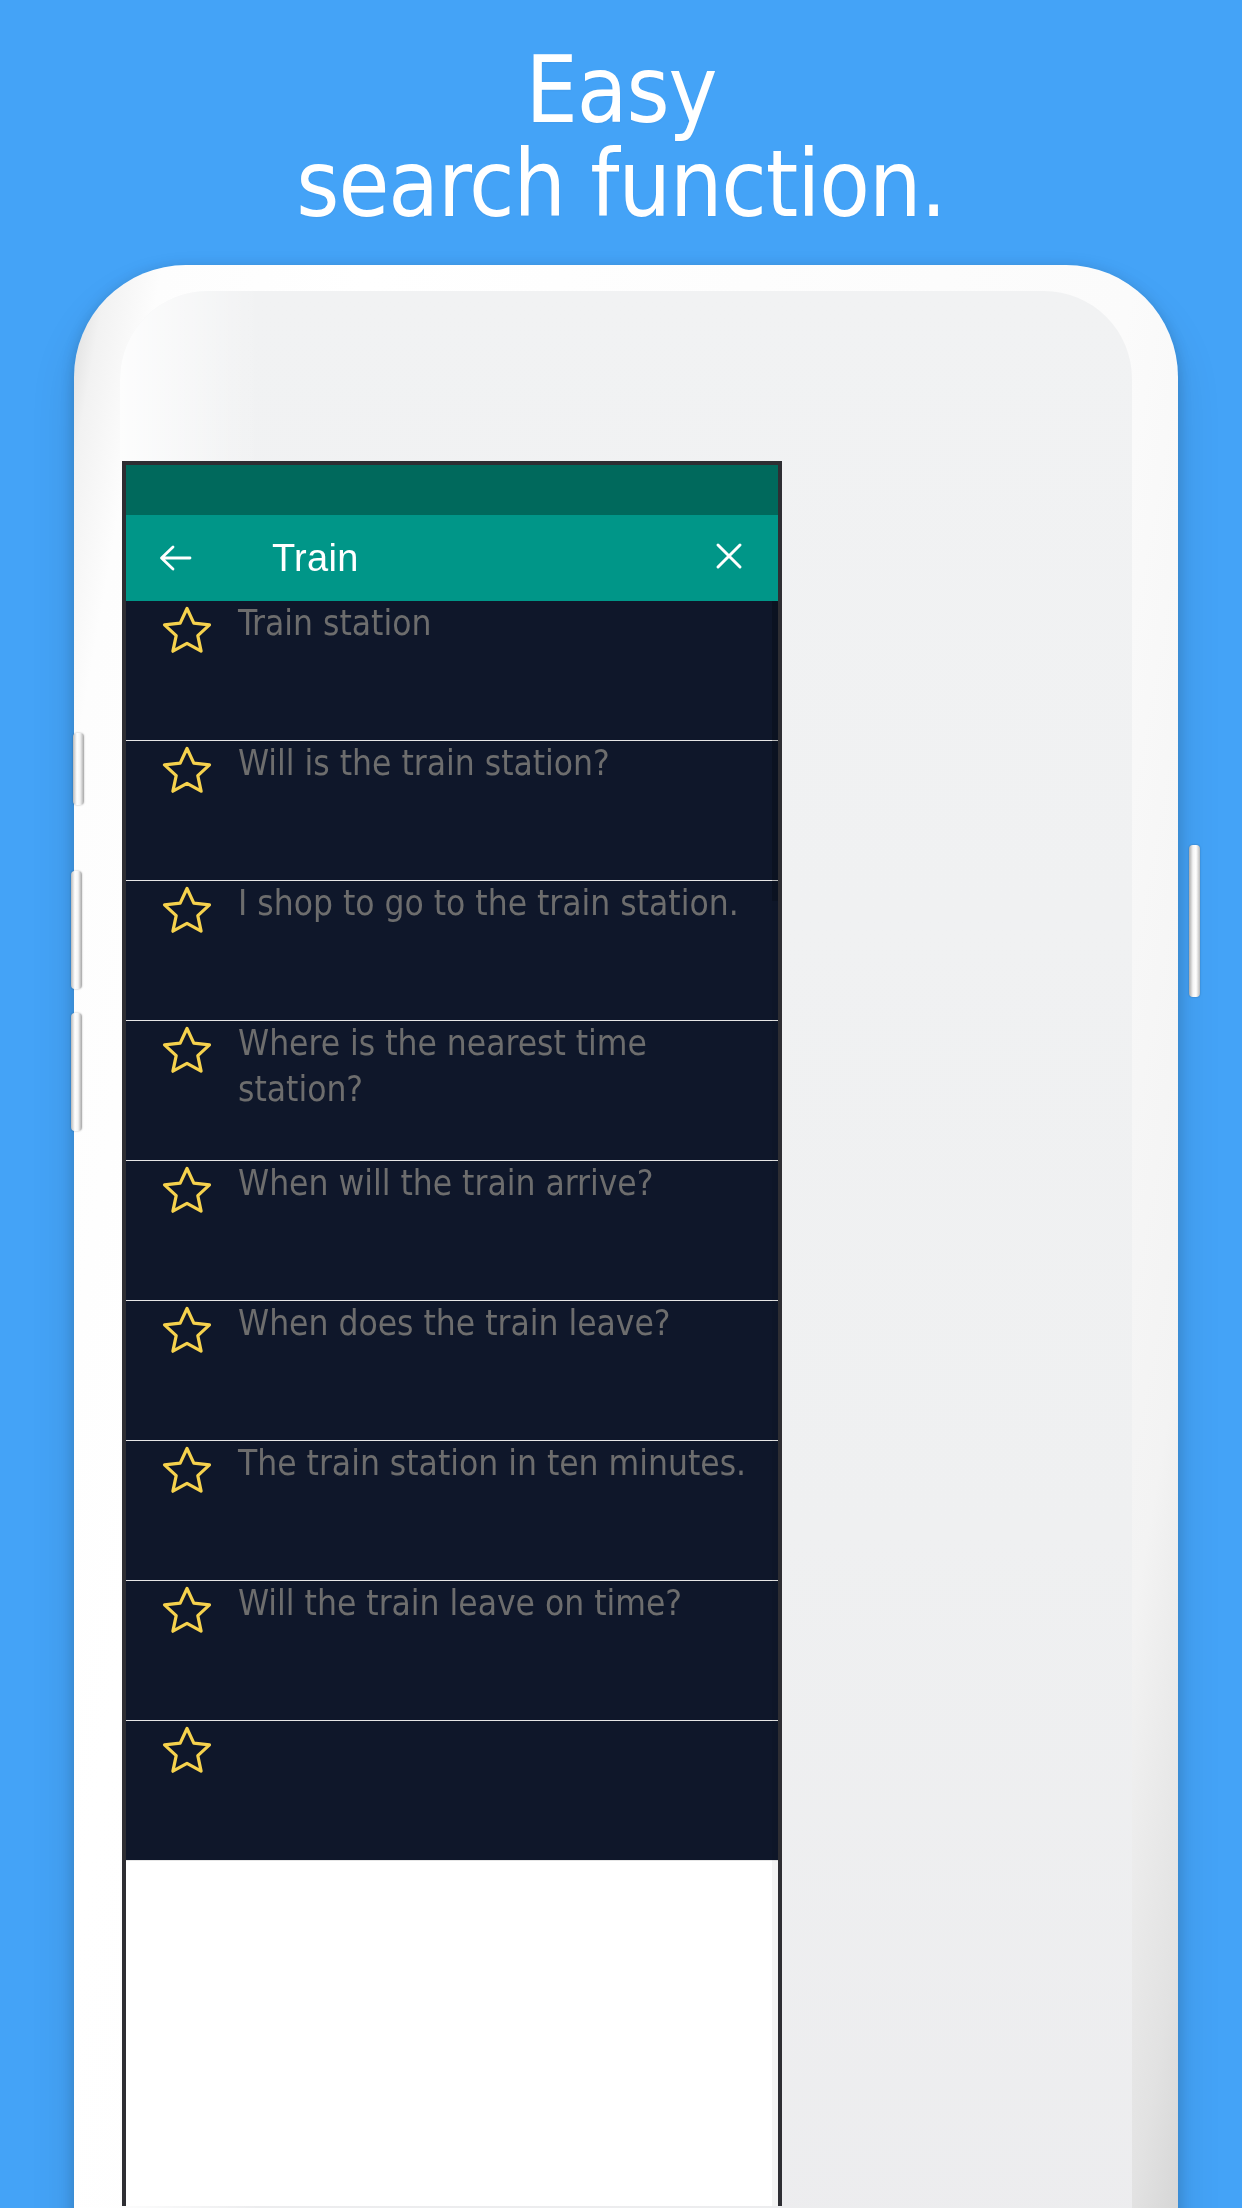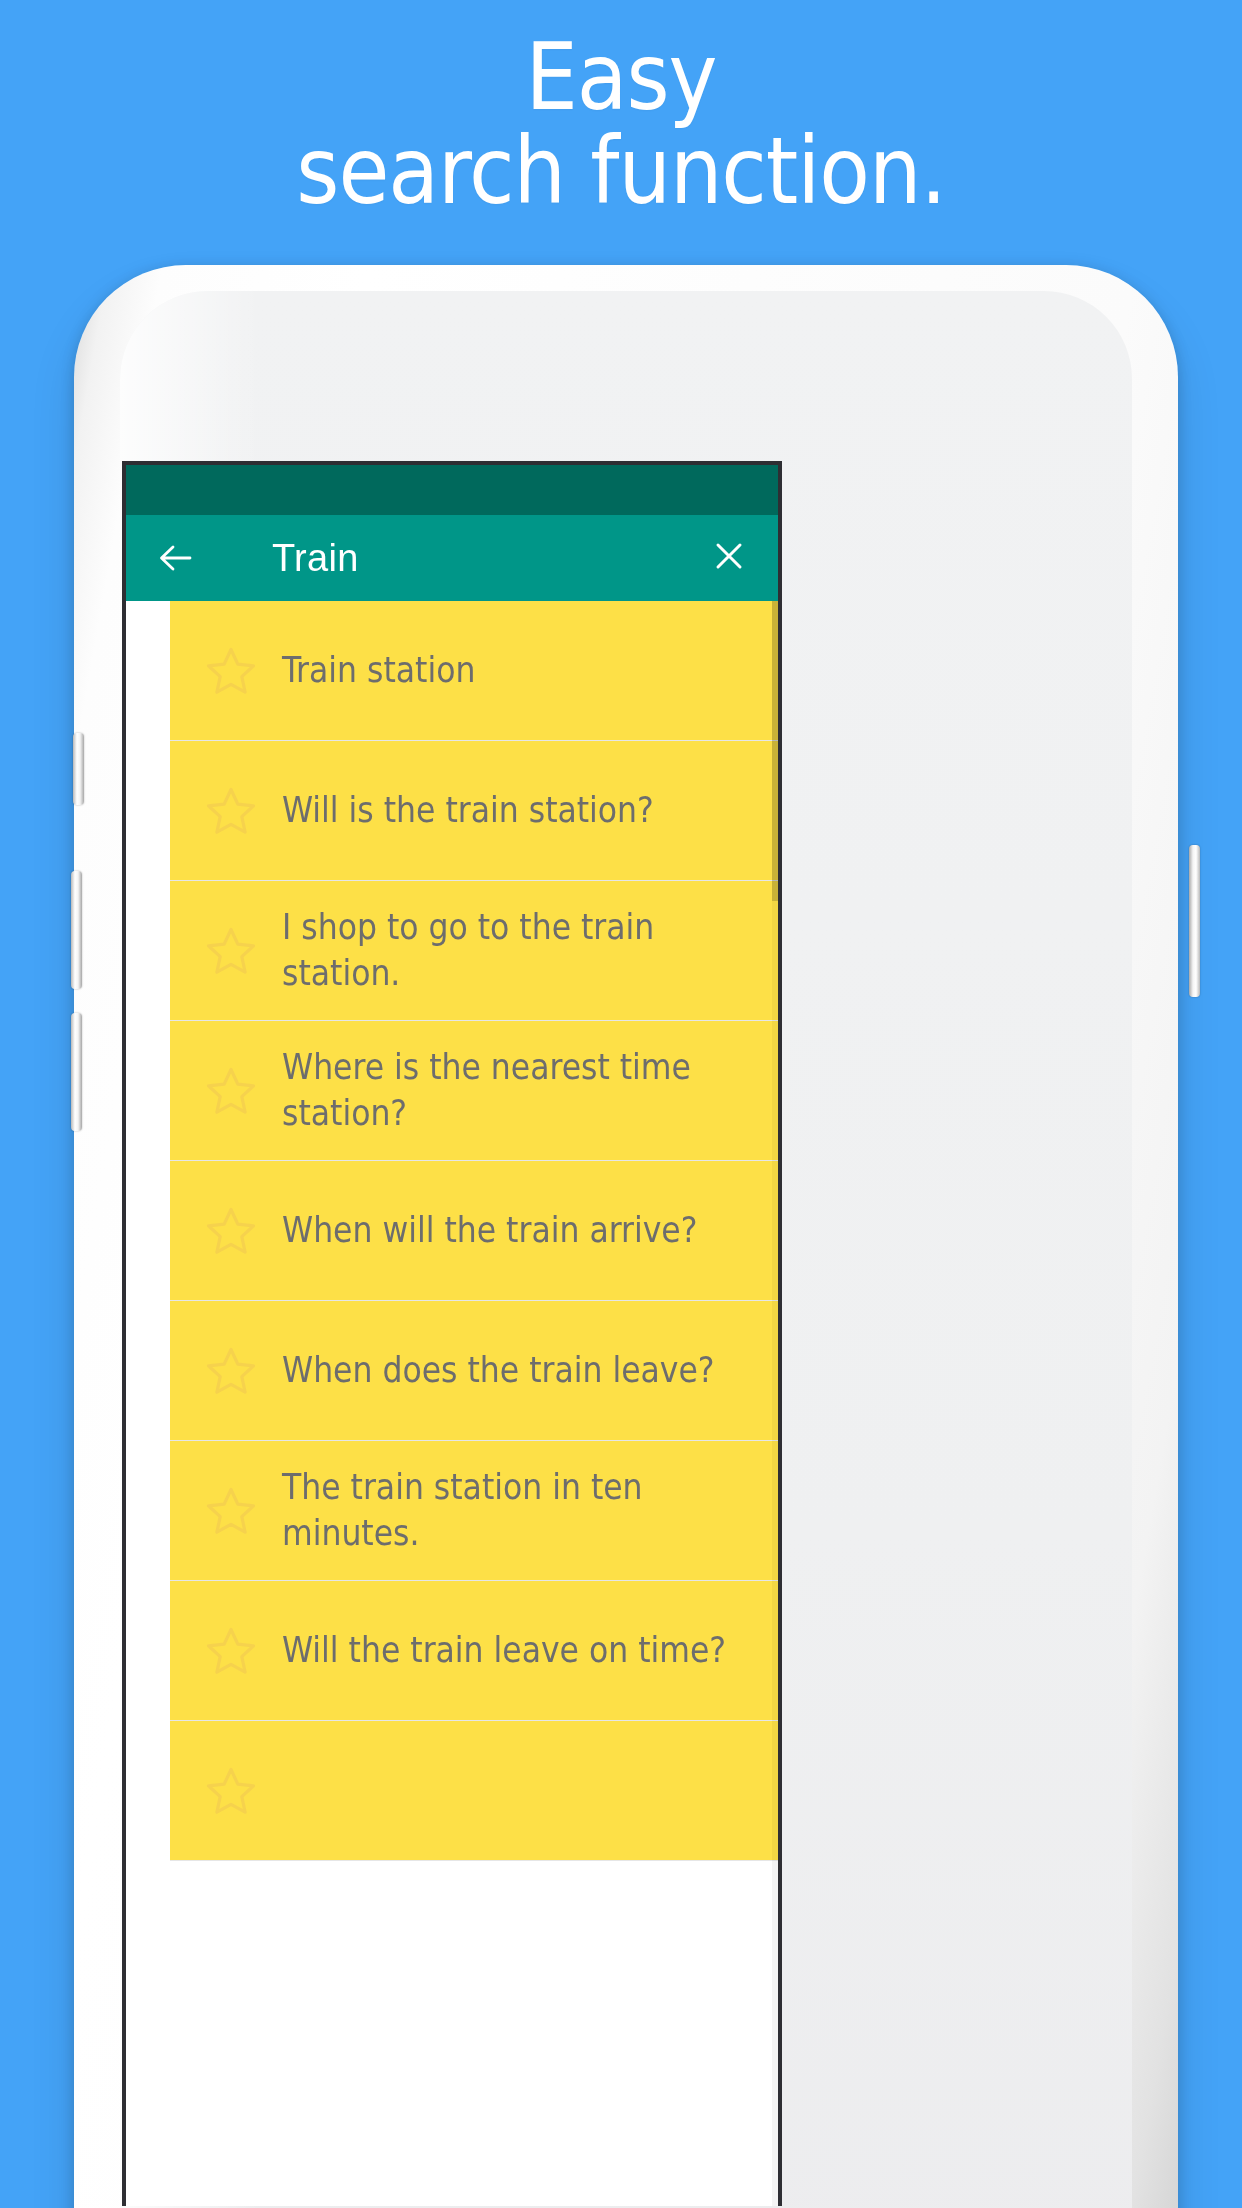--- a/index.html
+++ b/index.html
@@ -7,21 +7,21 @@
   body {
     font-family:"Liberation Sans", sans-serif;
     background:#44a3f7;
     overflow:hidden;
     position:relative;
   }
 
   
   .headline {
     position:absolute;
-    top:31px; left:0; width:1242px;
+    top:44px; left:0; width:1242px;
     text-align:center;
     color:#ffffff;
     font-family:"DejaVu Sans Condensed","Liberation Sans", sans-serif;
     font-size:92px;
     line-height:1.02;
     font-weight:400;
     letter-spacing:-1px;
     white-space:pre-line;
     text-shadow:0 1px 2px rgba(0,0,0,0.04);
   }
@@ -141,26 +141,24 @@
   .tb-close {
     width:46px; height:46px;
     display:flex; align-items:center; justify-content:center;
     flex:0 0 auto;
   }
 
   
   .list { background:#ffffff; }
   .row {
     display:flex;
-    align-items:center;
     min-height:140px;
     padding:0 8px 0 32px;
     border-bottom:1px solid #e6e6e6;
-    background:#fde047;
-    margin-left:44px;
+    background:#0f172a;
   }
   .row-star {
     flex:0 0 auto;
     width:58px; height:58px;
     display:flex; align-items:center; justify-content:center;
     margin-right:22px;
   }
   .row-star svg { display:block; }
   .row-text {
     color:#6d6d6d;

